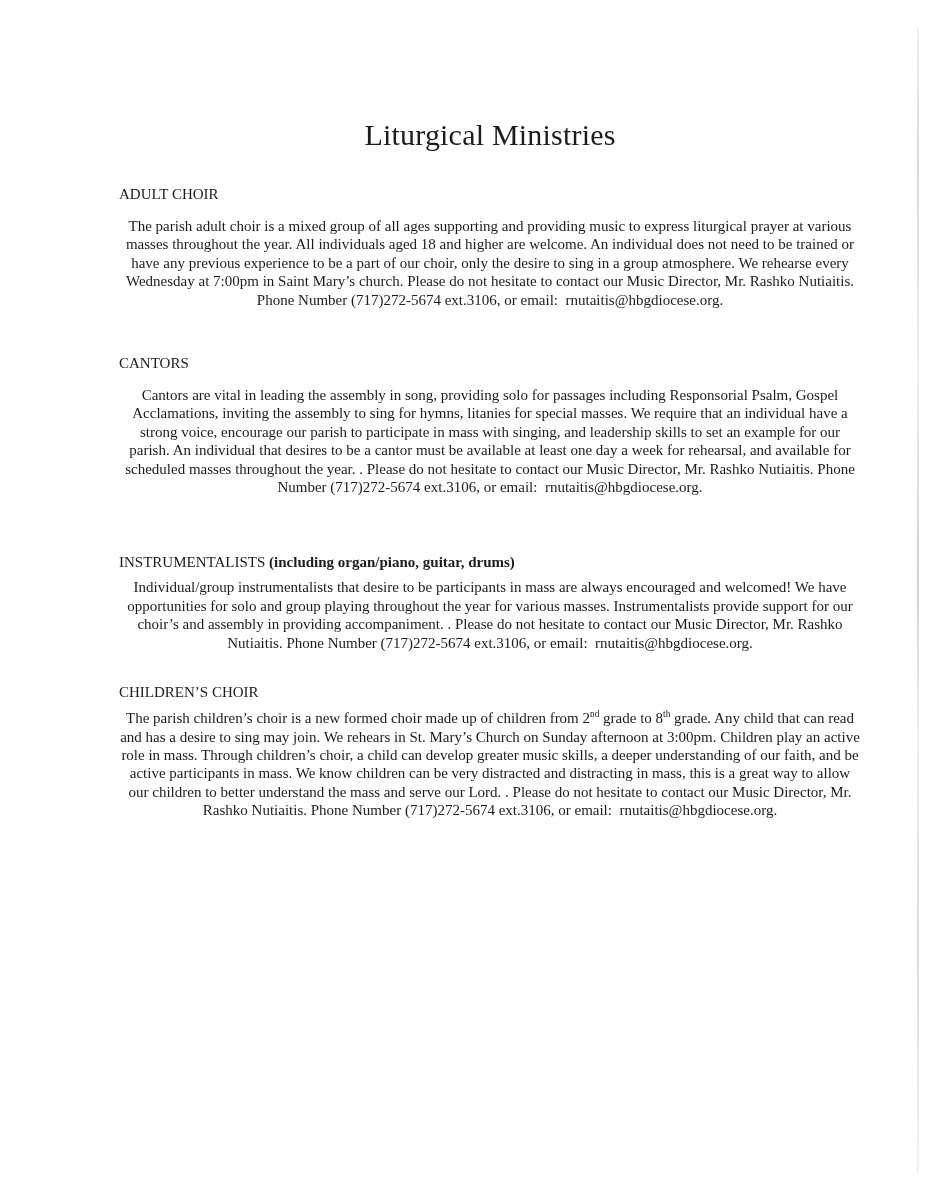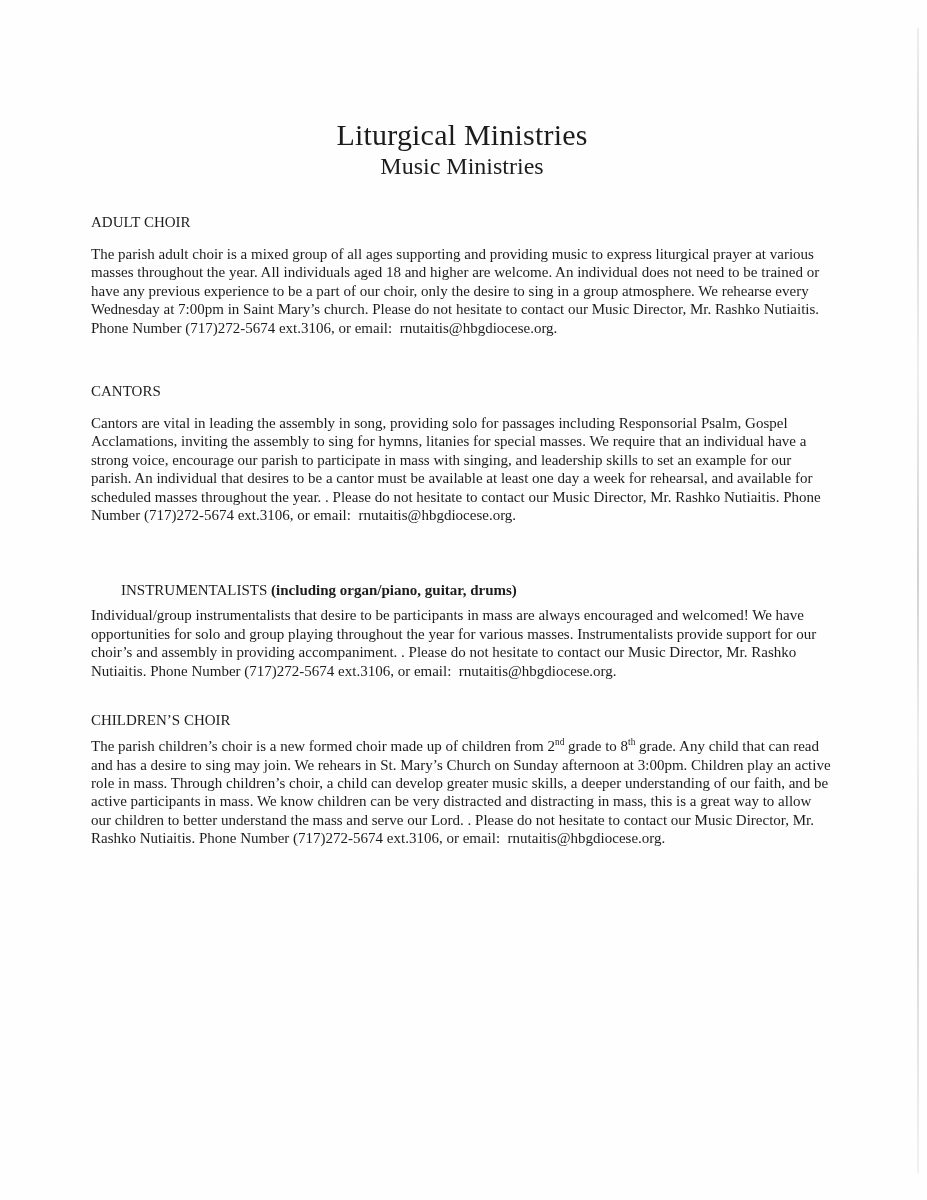--- a/index.html
+++ b/index.html
@@ -12,21 +12,21 @@
     width: 927px;
     height: 1200px;
     background: #fefefe;
     overflow: hidden;
     font-family: "Liberation Serif", "DejaVu Serif", serif;
     color: #1c1c1c;
   }
   .content {
     position: absolute;
     top: 0;
-    left: 91px;
+    left: 119px;
     width: 742px;
   }
   .title-block {
     padding-top: 118px;
     text-align: center;
   }
   .doc-title {
     font-size: 30px;
     line-height: 34px;
     font-weight: normal;
@@ -44,33 +44,33 @@
     line-height: 19px;
     margin: 0;
     white-space: pre-wrap;
   }
   .section-heading .b, .para .b { font-weight: normal; }
   .para {
     font-size: 15px;
     line-height: 18.4px;
     margin: 0;
     white-space: pre-wrap;
-    text-align: left;
+    text-align: center;
   }
   sup {
     font-size: 0.62em;
     line-height: 0;
     vertical-align: super;
   }
   
   .s1-head { margin-top: 33px; }
   .s1-para { margin-top: 13px; }
   .s2-head { margin-top: 45px; }
   .s2-para { margin-top: 13px; }
-  .s3-head { margin-top: 57px; margin-left: 30px; }
+  .s3-head { margin-top: 57px; }
   .s3-para { margin-top: 6px; }
   .s4-head { margin-top: 31px; }
   .s4-para { margin-top: 7px; }
   
   .scan-artifact {
     position: absolute;
     top: 28px;
     right: 8px;
     width: 2px;
     height: 1145px;
@@ -89,21 +89,20 @@
 </head>
 <body>
 
 <div class="page">
   <div class="scan-artifact"></div>
 
   <div class="content">
 
     <div class="title-block">
       <h1 class="doc-title">Liturgical Ministries</h1>
-      <h2 class="doc-subtitle">Music Ministries</h2>
     </div>
 
     <section>
       <h3 class="section-heading s1-head"><span class="b">ADULT CHOIR</span></h3>
       <p class="para s1-para"><span>The parish </span><span class="b">adult choir</span><span> is a mixed group of all ages supporting and providing music to express liturgical prayer at various masses throughout the year. All individuals aged 18 and higher are welcome. An individual does not need to be trained or have any previous experience to be a part of our choir, only the desire to sing in a group atmosphere. We rehearse every Wednesday at 7:00pm in Saint Mary’s church. Please do not hesitate to contact our </span><span class="b">Music Director, Mr. Rashko Nutiaitis</span><span>. Phone Number (717)272-5674 ext.3106, or email:  rnutaitis@hbgdiocese.org.</span></p>
     </section>
 
     <section>
       <h3 class="section-heading s2-head"><span class="b">CANTORS</span></h3>
       <p class="para s2-para"><span class="b">Cantors</span><span> are vital in leading the assembly in song, providing solo for passages including Responsorial Psalm, Gospel Acclamations, inviting the assembly to sing for hymns, litanies for special masses. We require that an individual have a strong voice, encourage our parish to participate in mass with singing, and leadership skills to set an example for our parish. An individual that desires to be a cantor must be available at least one day a week for rehearsal, and available for scheduled masses throughout the year. . Please do not hesitate to contact our </span><span class="b">Music Director, Mr. Rashko Nutiaitis</span><span>. Phone Number (717)272-5674 ext.3106, or email:  rnutaitis@hbgdiocese.org.</span></p>

